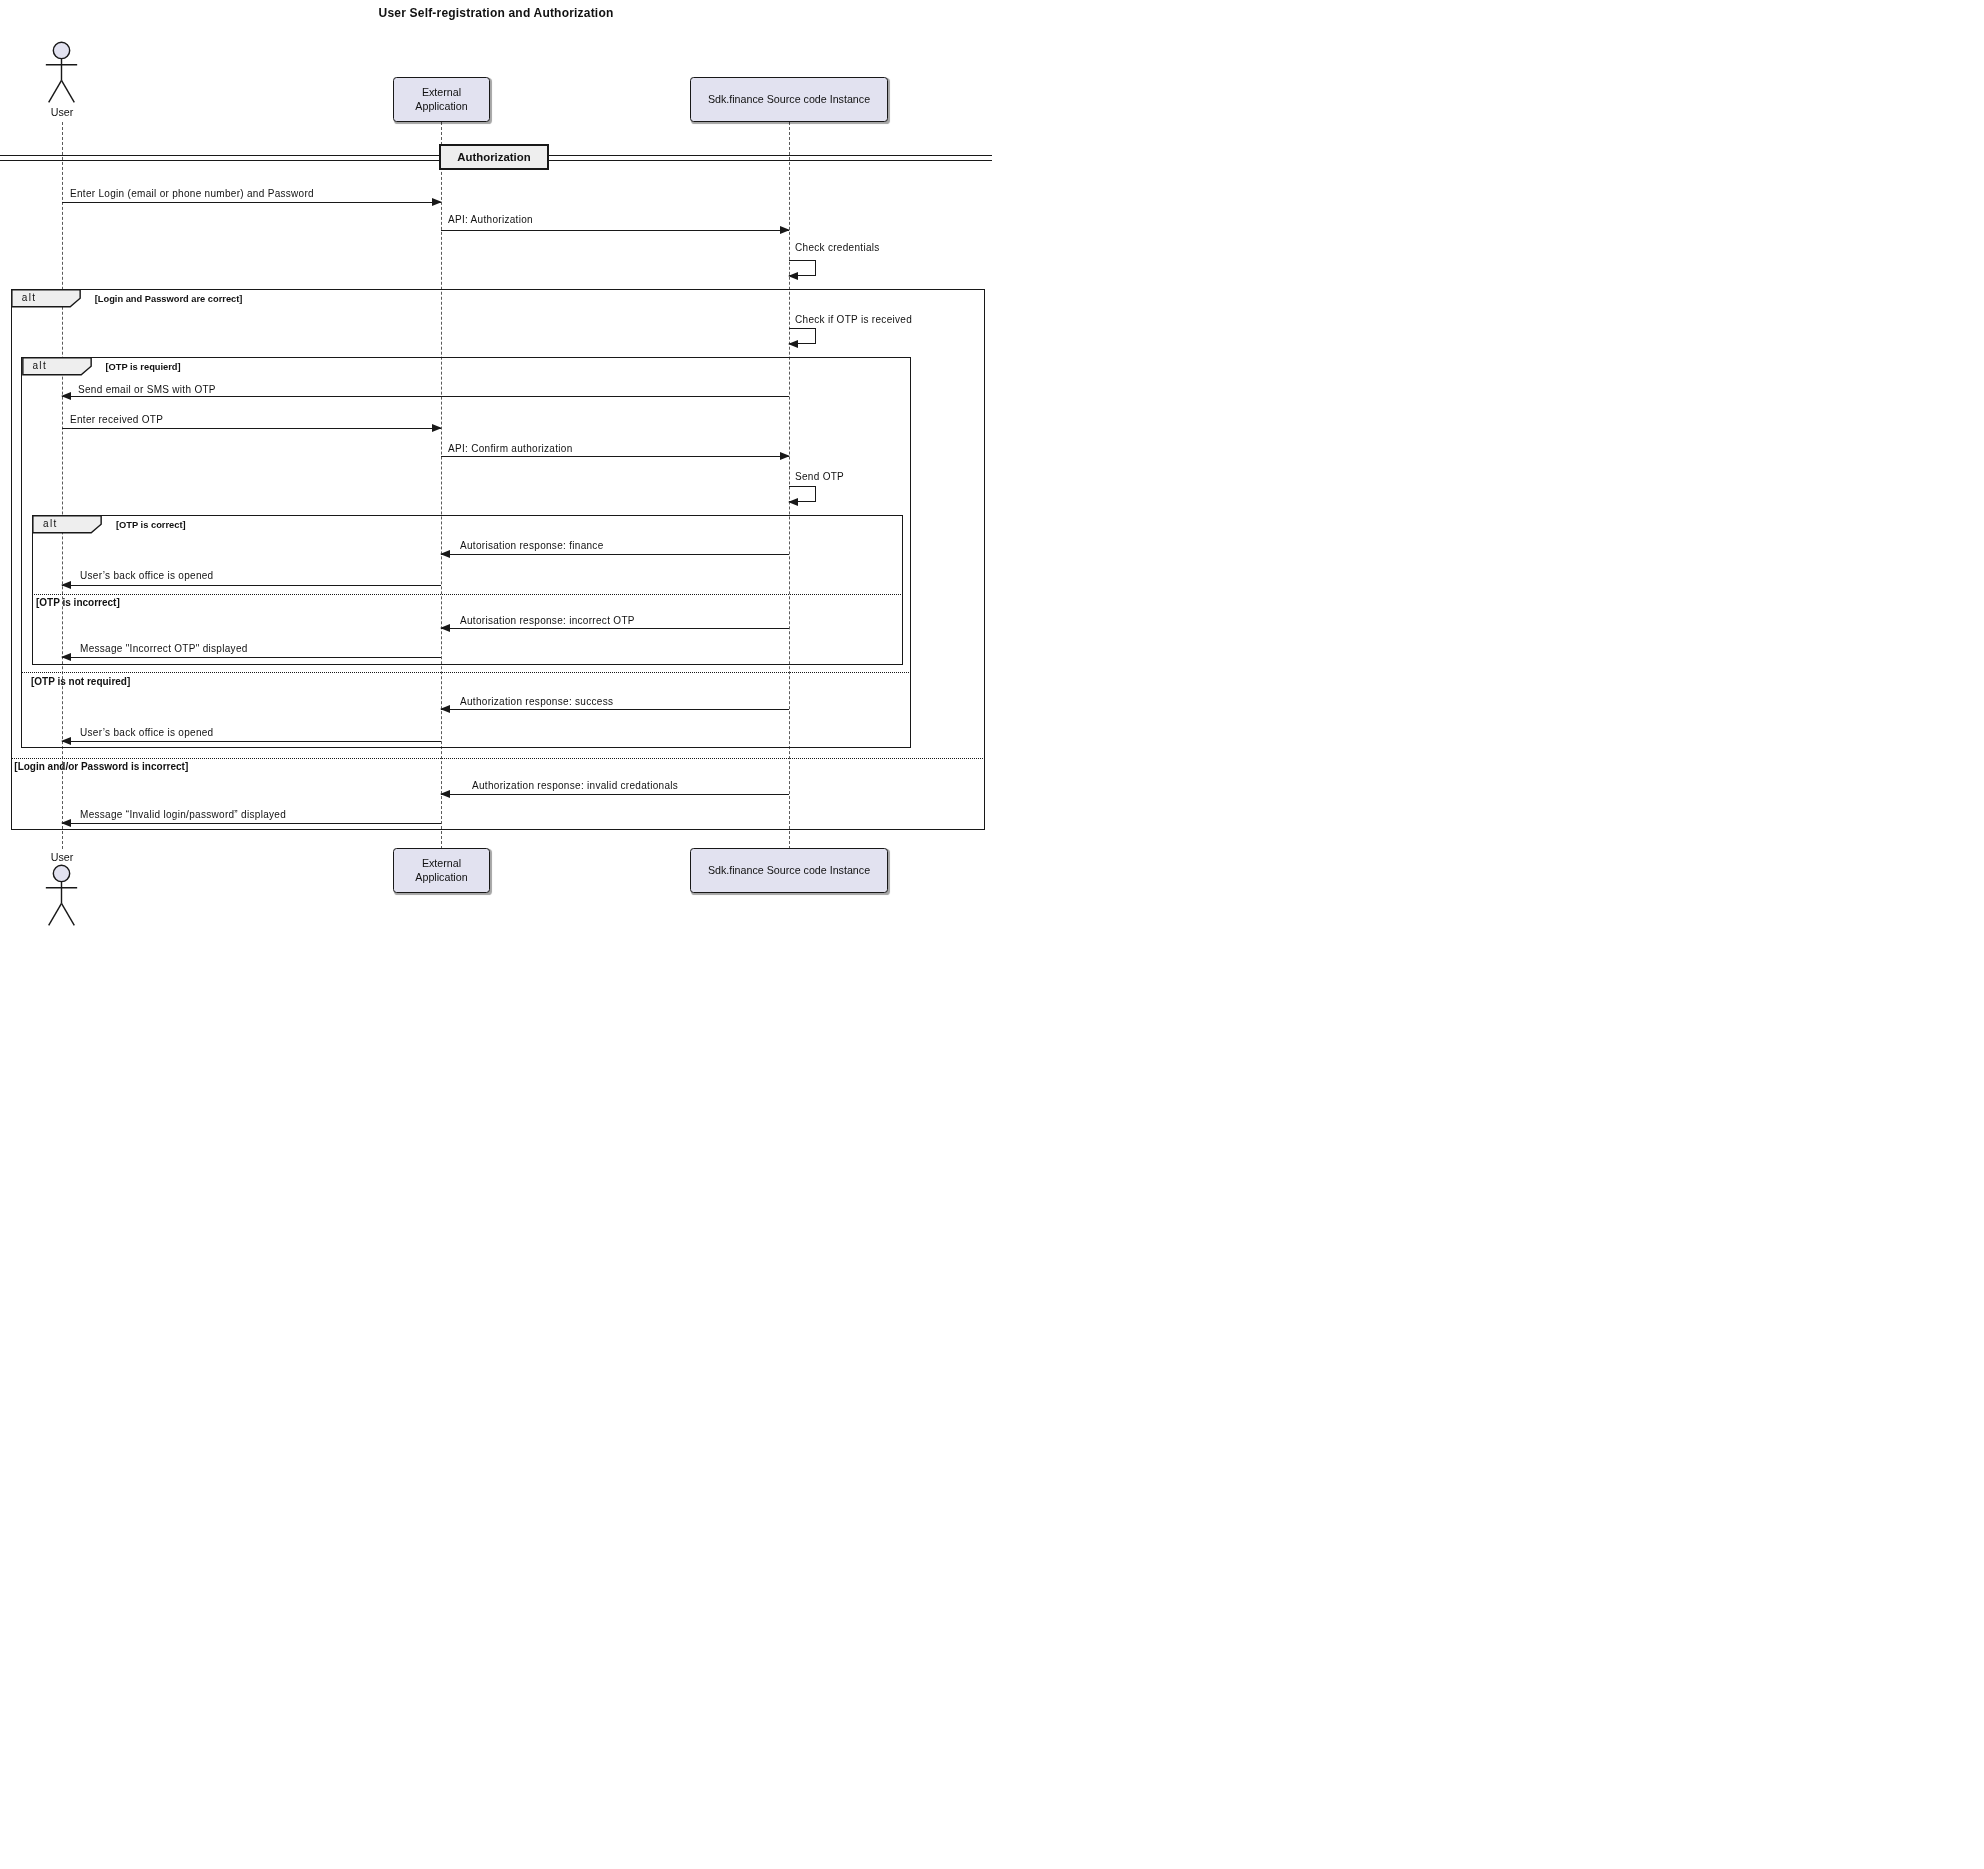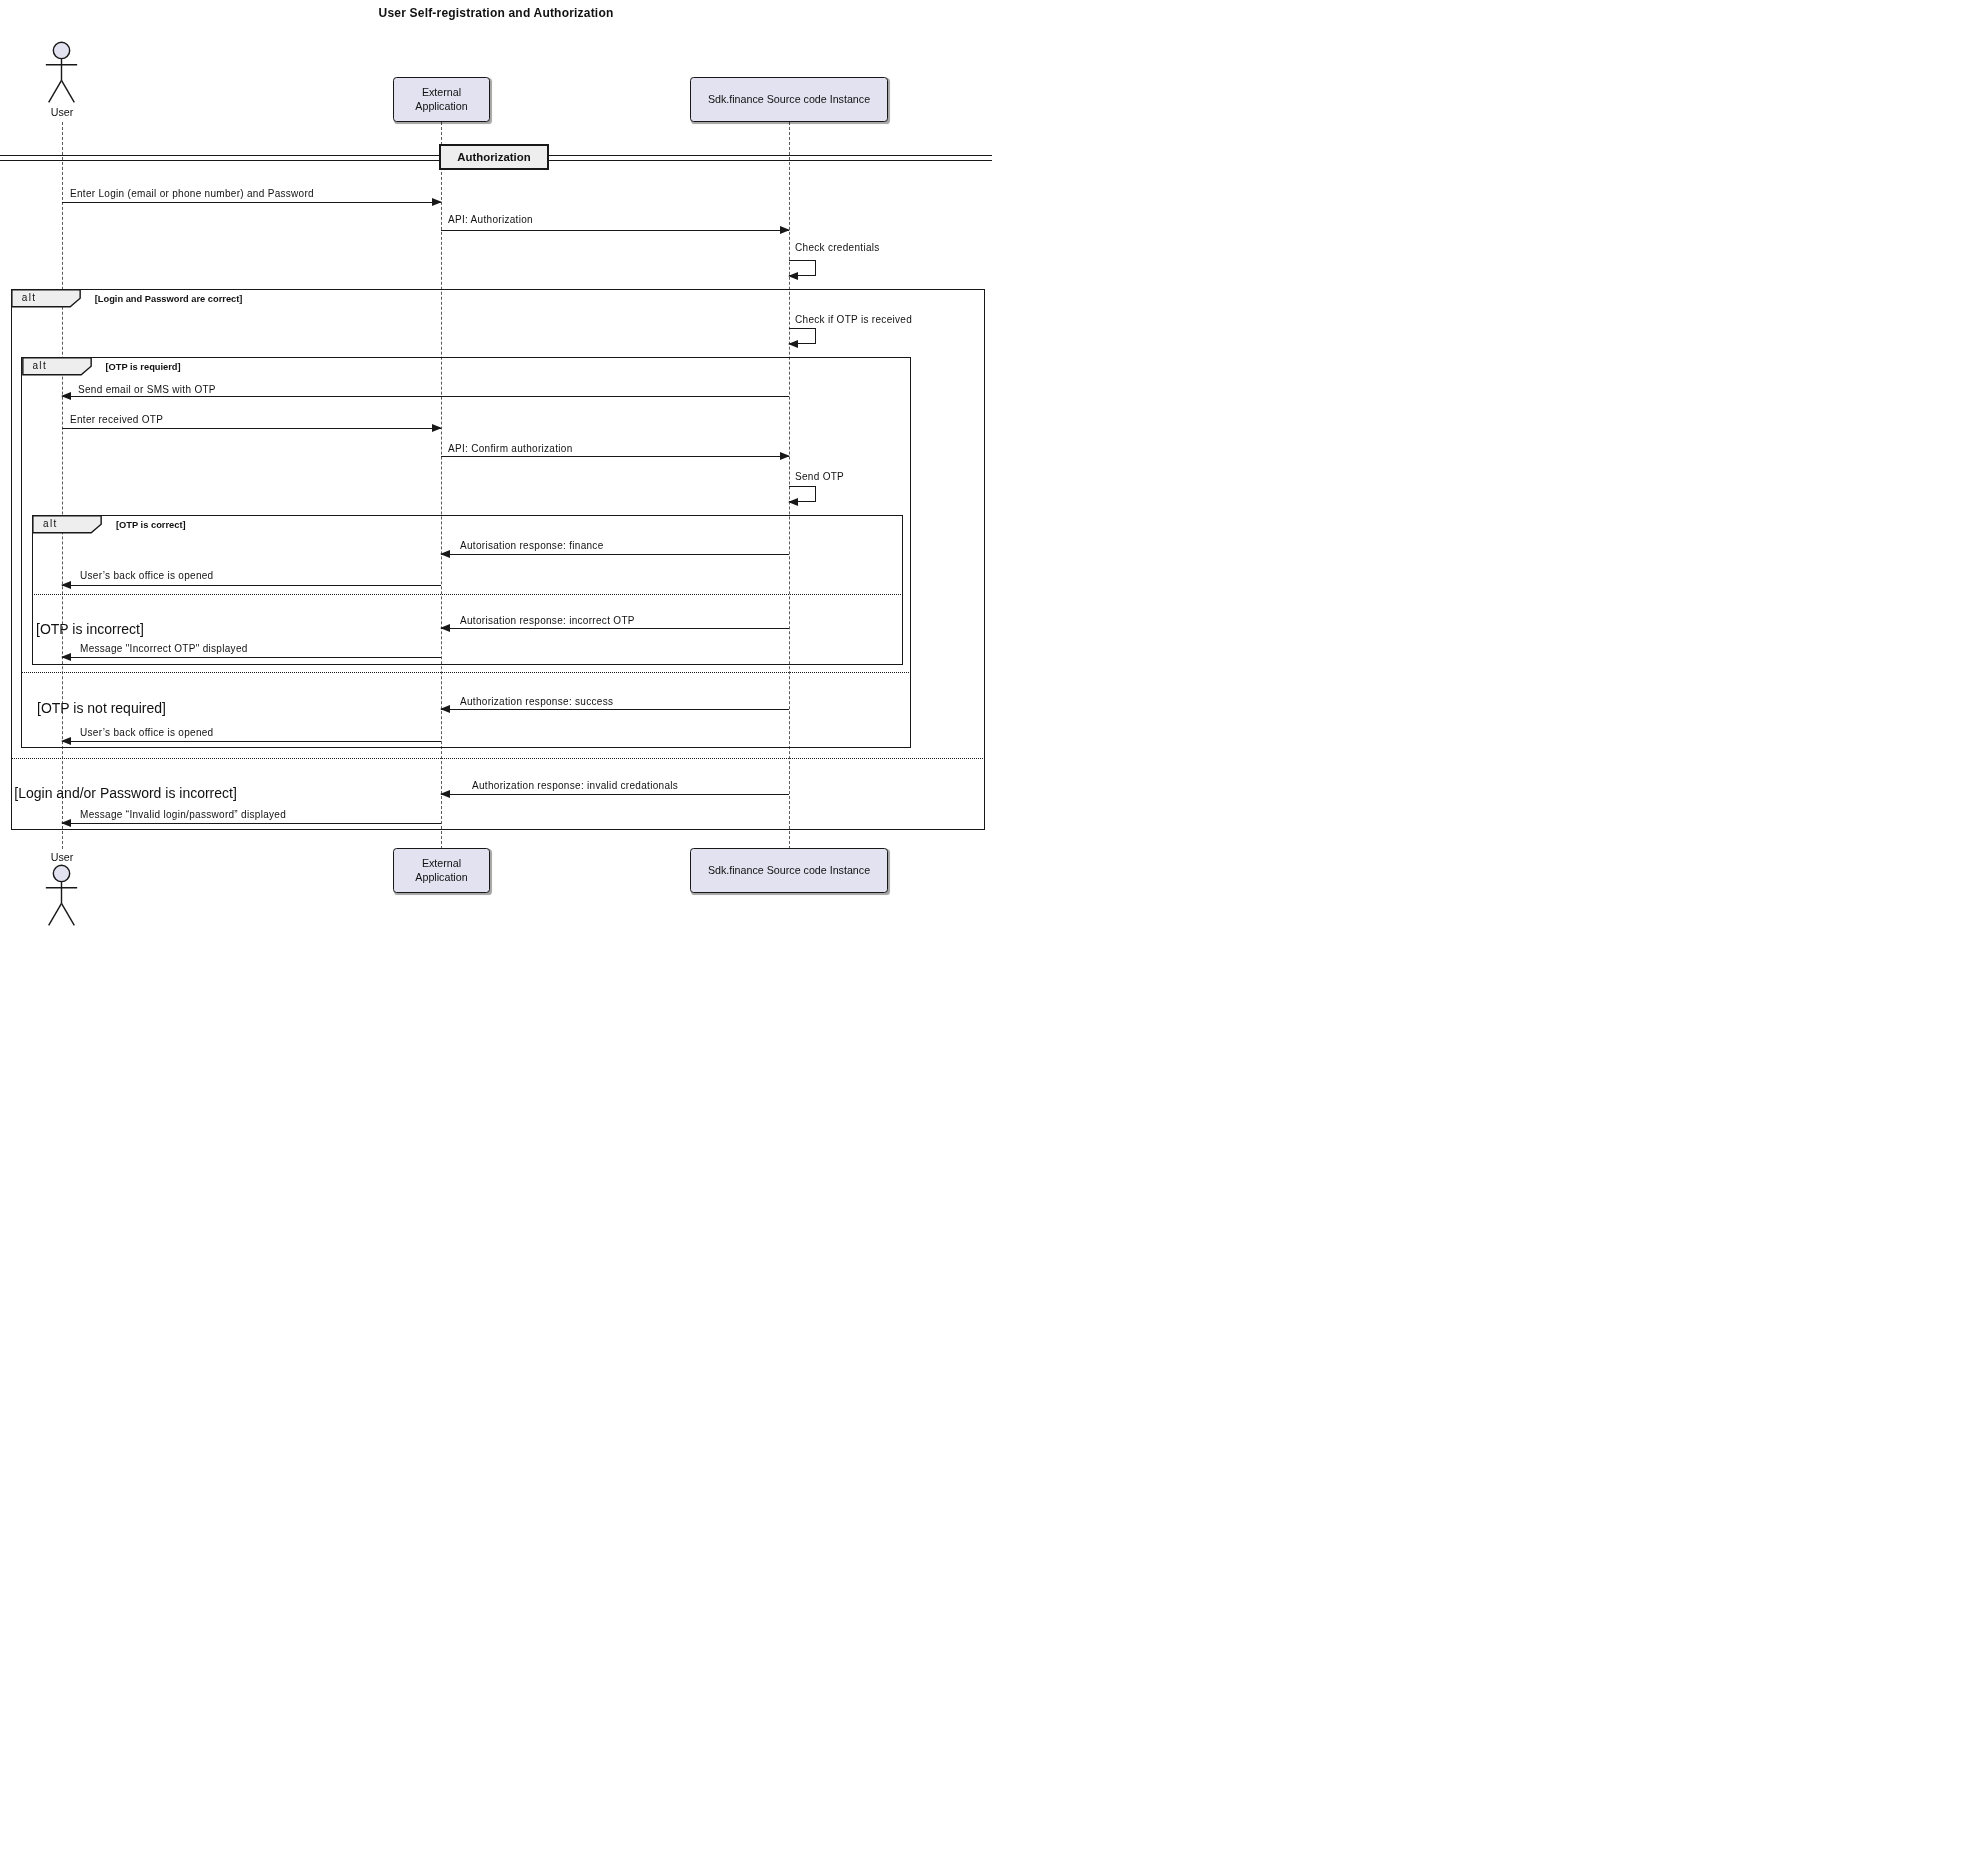--- a/index.html
+++ b/index.html
@@ -29,21 +29,21 @@
   .ah.r{right:-0.7px;top:-5px;border-width:4.3px 0 4.3px 10px;border-color:transparent transparent transparent #181818;}
   .ah.l{left:-0.7px;top:-5px;border-width:4.3px 10px 4.3px 0;border-color:transparent #181818 transparent transparent;}
   .self{position:absolute;width:26px;height:13.5px;border:1.4px solid #181818;border-left:none;z-index:4;}
   .self .ah.l{left:-1.4px;top:auto;bottom:-5px;}
   
   .frag{position:absolute;border:1.4px solid #181818;box-sizing:border-box;background:transparent;z-index:4;}
   .pent{position:absolute;left:-0.7px;top:-0.7px;}
   .op{position:absolute;left:10px;top:2.1px;font-weight:normal;font-size:10px;letter-spacing:1.4px;z-index:5;}
   .guard{position:absolute;top:3.6px;font-weight:bold;font-size:9.3px;white-space:nowrap;z-index:5;}
   .gdot{position:absolute;height:0;border-top:1.4px dotted #181818;z-index:4;}
-  .gelse{position:absolute;font-weight:normal;font-size:14px;white-space:nowrap;z-index:5;margin-top:24px;}
+  .gelse{position:absolute;font-weight:bold;font-size:10px;white-space:nowrap;z-index:5;}
 </style>
 </head>
 <body>
 
 <div id="canvas">
 
   <div class="title">User Self-registration and Authorization</div>
 
   <div class="lifeline" style="left:62px"></div>
   <div class="lifeline" style="left:441px"></div>
@@ -146,21 +146,21 @@
   <div class="mline" style="left:441px;top:628px;width:348px">
     <i class="ah l"></i>
     </div>
 
   <div class="mlabel" style="left:80px;top:643px">Message "Incorrect OTP" displayed</div>
   <div class="mline" style="left:62px;top:657px;width:379px">
     <i class="ah l"></i>
     </div>
 
   <div class="gdot" style="left:21.4px;top:672px;width:890px"></div>
-  <div class="gelse" style="left:37px;top:676px">[OTP is not required]</div>
+  <div class="gelse" style="left:31px;top:676px">[OTP is not required]</div>
 
   <div class="mlabel" style="left:460px;top:696px">Authorization response: success</div>
   <div class="mline" style="left:441px;top:709px;width:348px">
     <i class="ah l"></i>
     </div>
 
   <div class="mlabel" style="left:80px;top:727px">User’s back office is opened</div>
   <div class="mline" style="left:62px;top:741px;width:379px">
     <i class="ah l"></i>
     </div>

